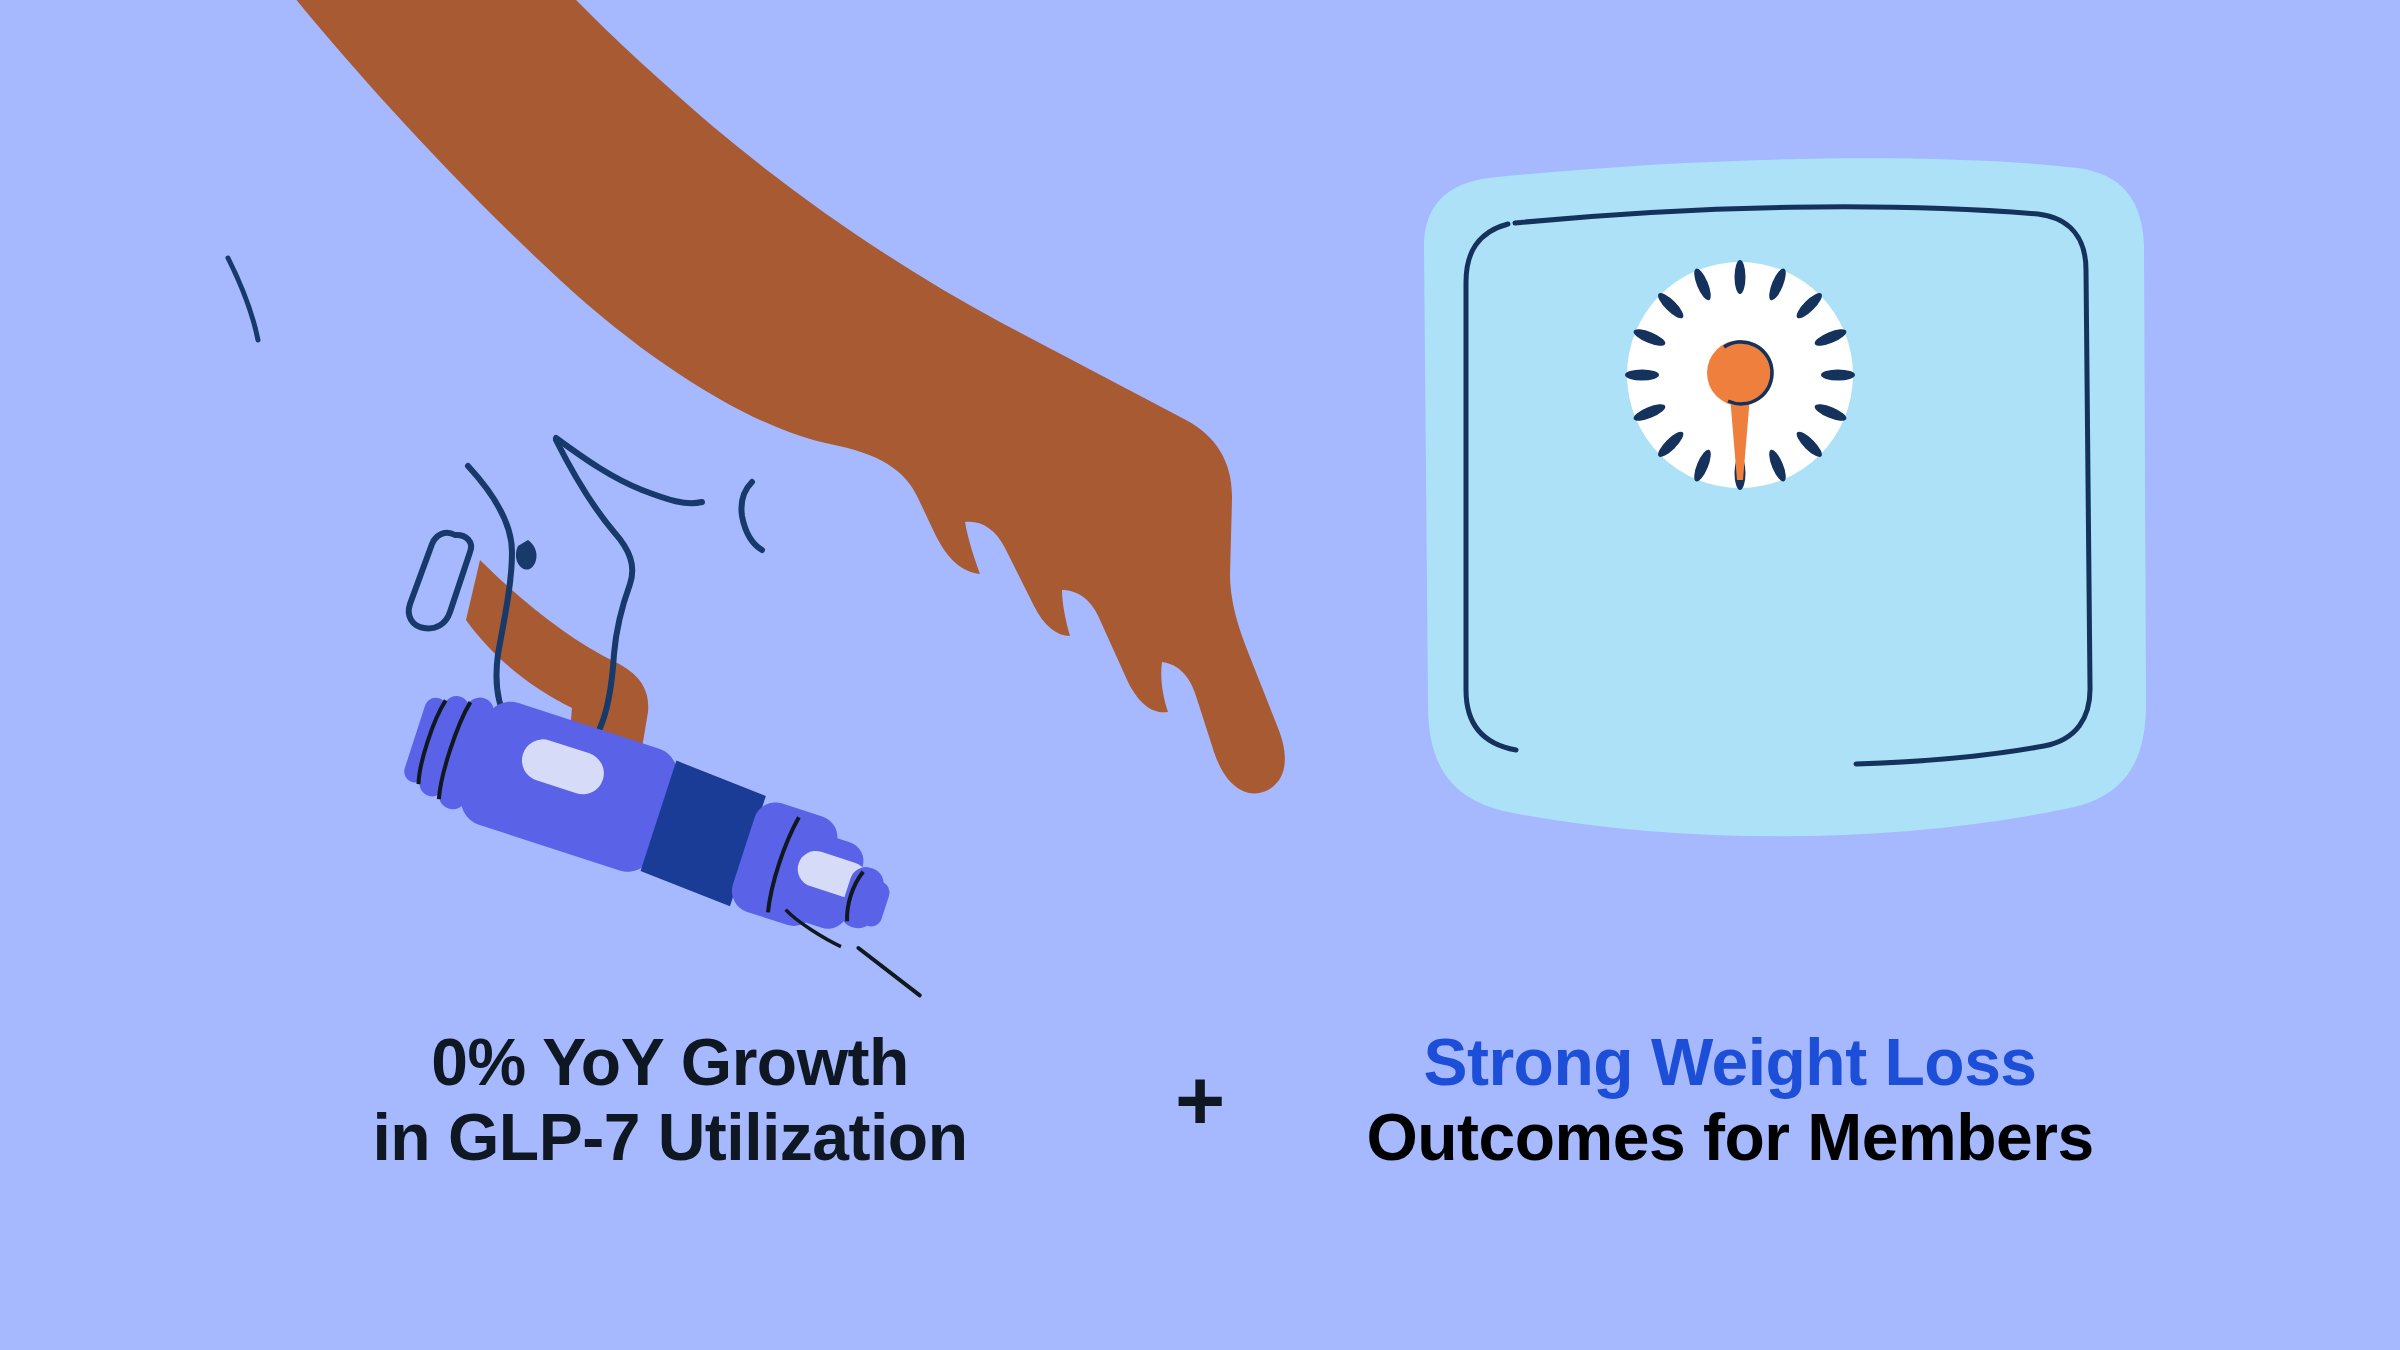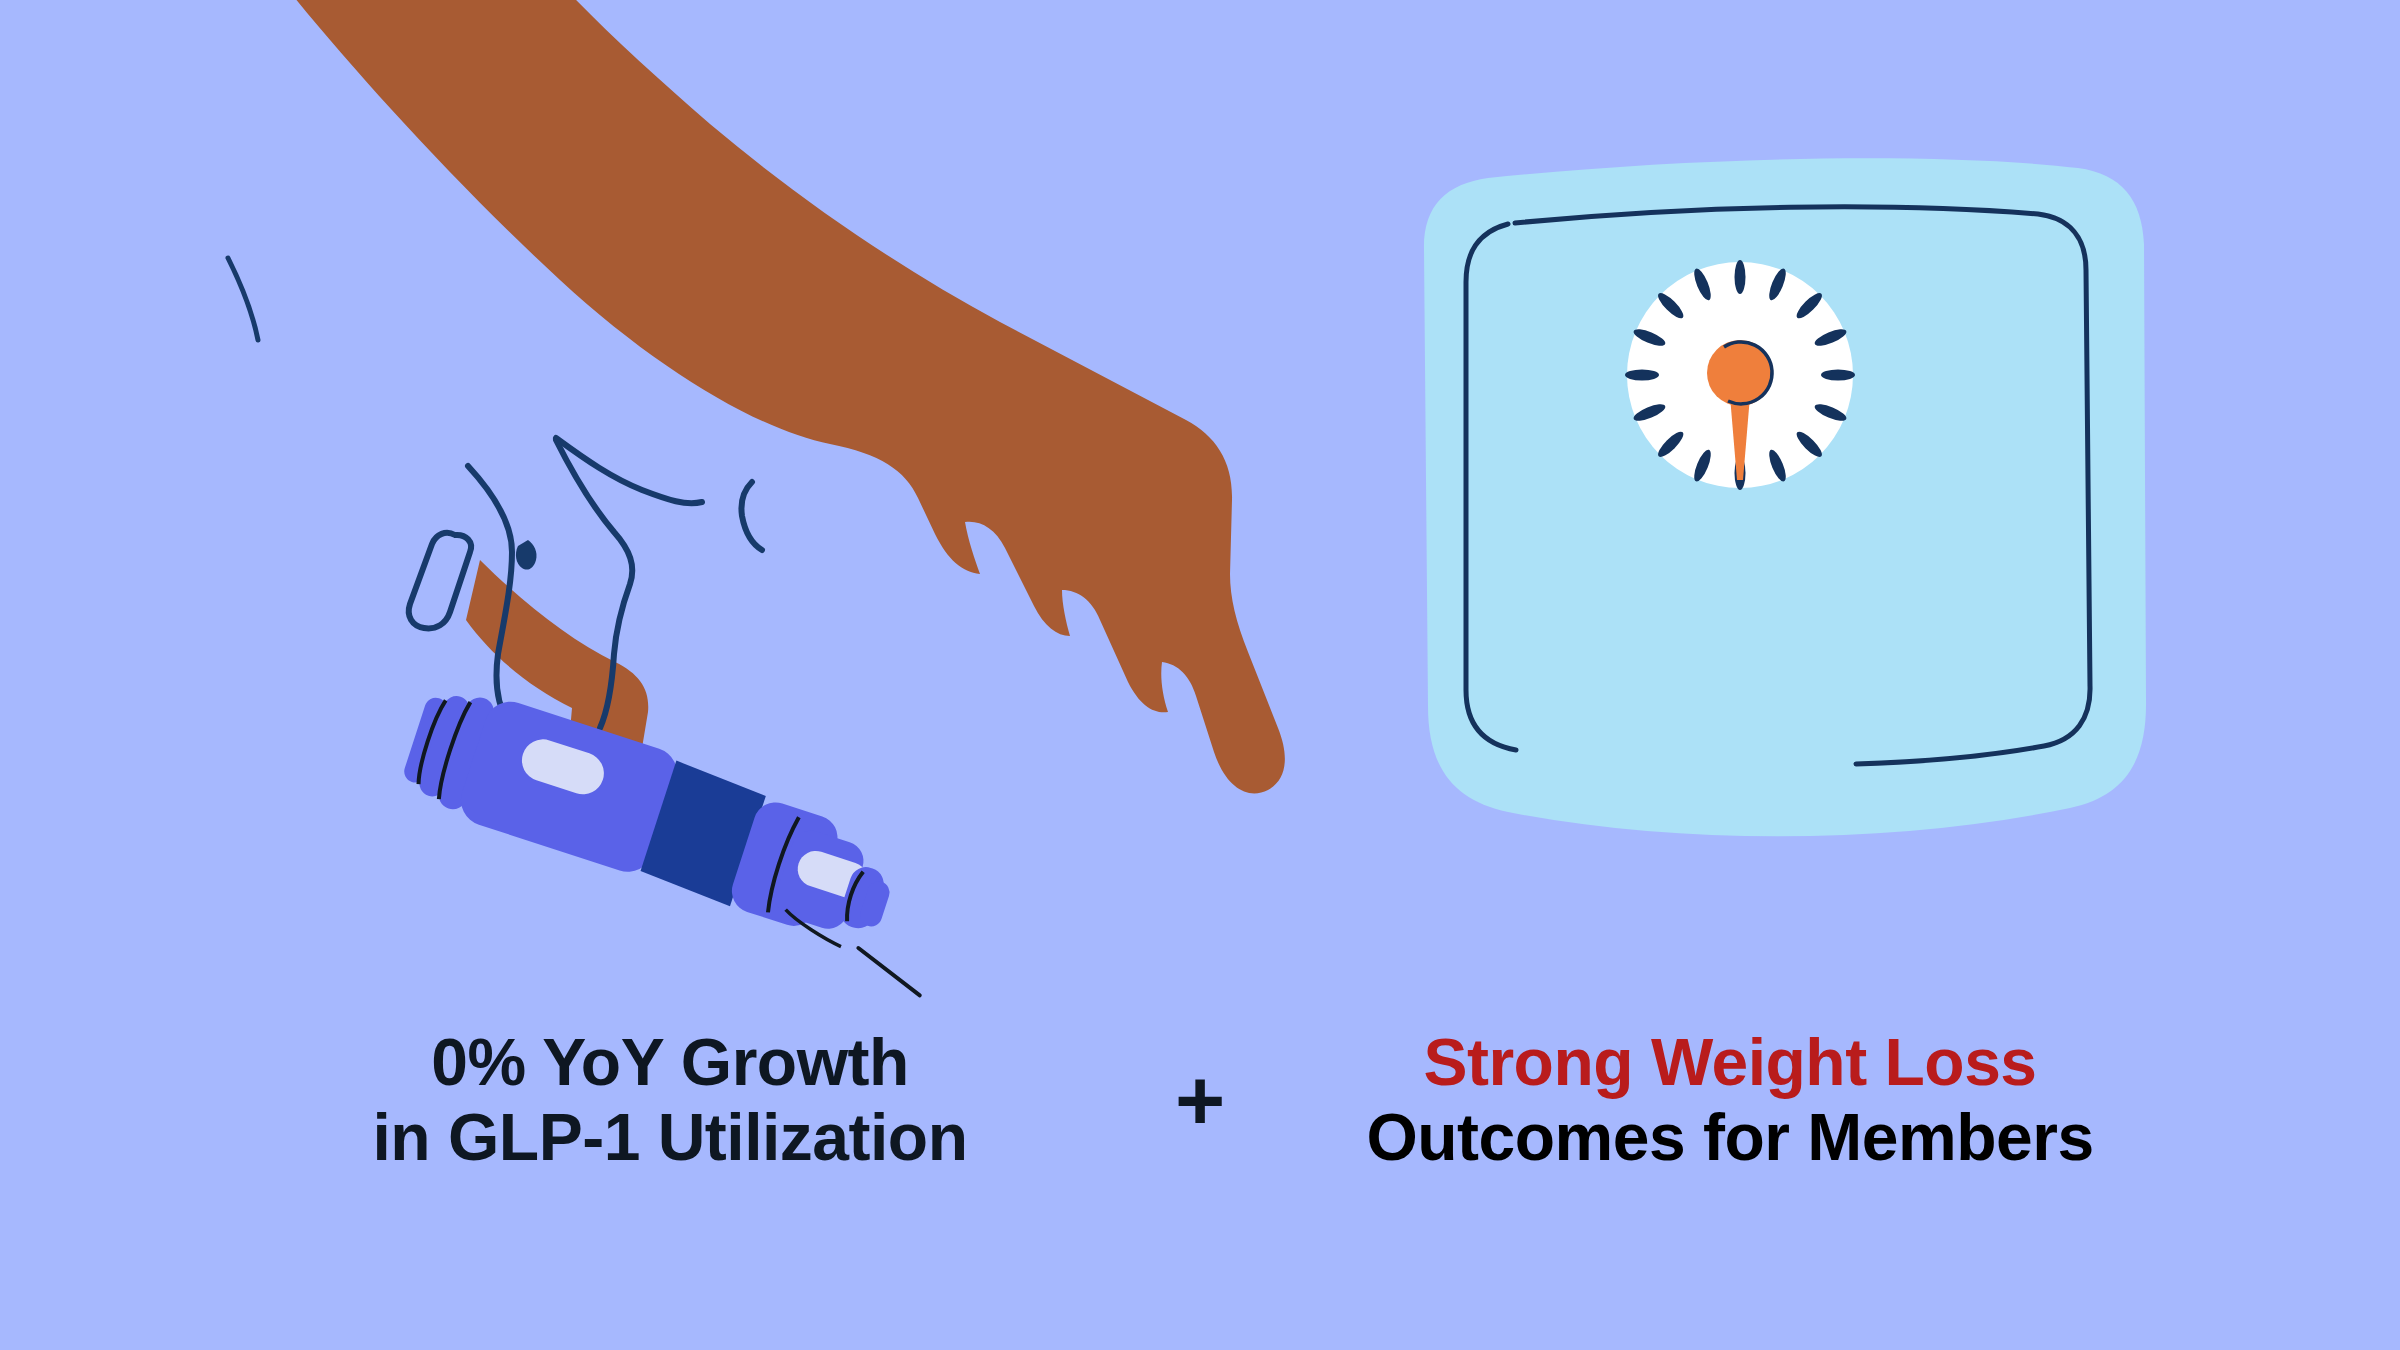--- a/index.html
+++ b/index.html
@@ -281,25 +281,25 @@
           M 1724 347 A 31 31 0 1 1 1728 401"></path>
       </g>
 
     </svg>
   </div>
 
   <div class="caption-row">
 
     <div class="caption-block caption-left">
       <div class="caption-line" style="color: rgb(14, 23, 34);">0% YoY Growth</div>
-      <div class="caption-line" style="color: rgb(14, 23, 34);">in GLP-1 Utilization</div>
+      <div class="caption-line" style="color: rgb(14, 23, 34);">in GLP-7 Utilization</div>
     </div>
 
     <div class="plus-sign" style="color: rgb(14, 23, 34);">+</div>
 
     <div class="caption-block caption-right">
-      <div class="caption-line" style="color: #b91c1c;">Strong Weight Loss</div>
+      <div class="caption-line" style="color: #1d4ed8;">Strong Weight Loss</div>
       <div class="caption-line" style="color: #000000;">Outcomes for Members</div>
     </div>
 
   </div>
 
 </div>
 
 </body></html>

